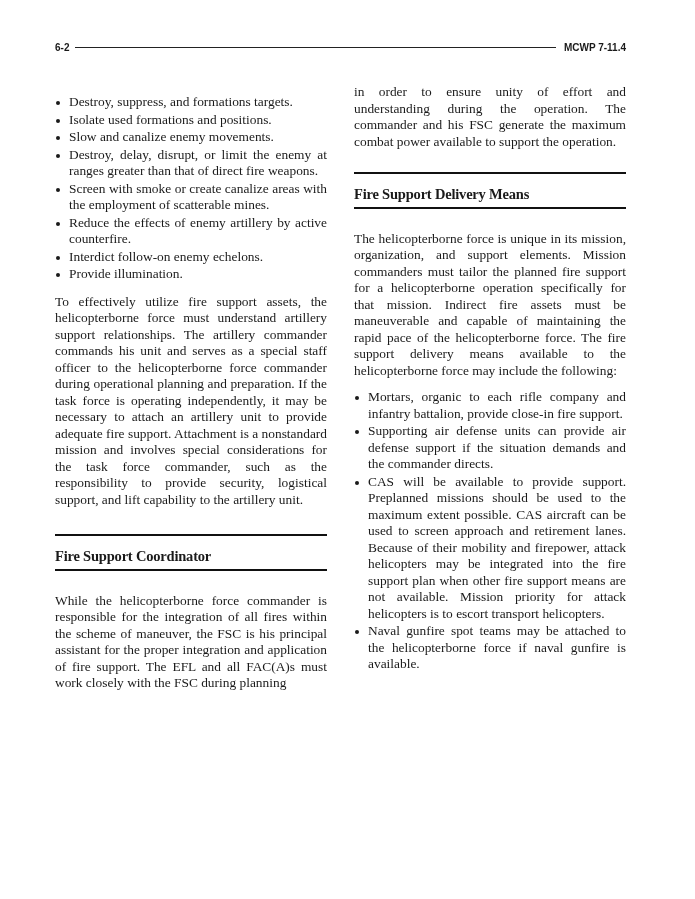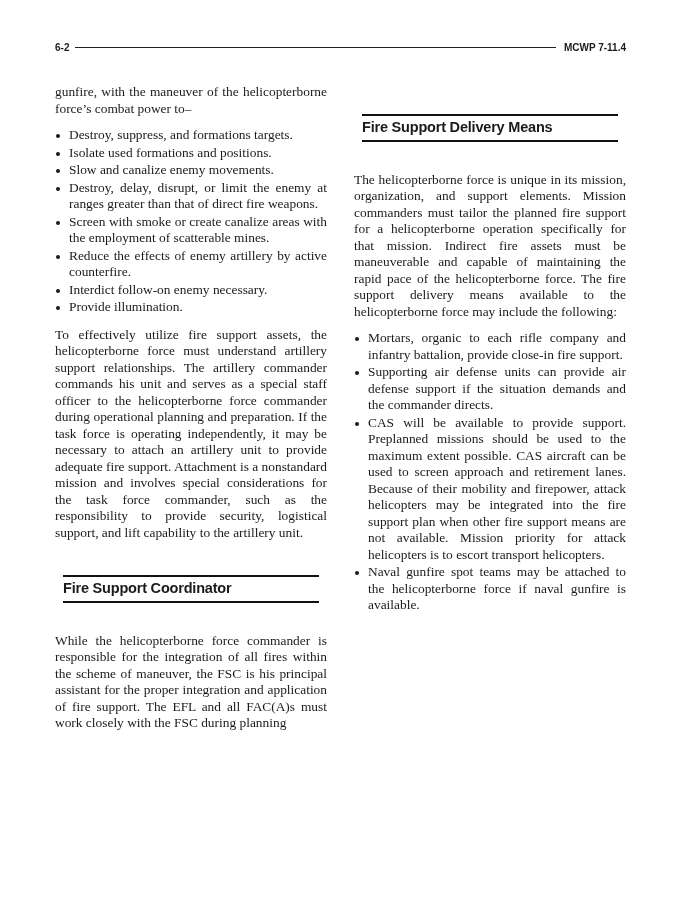--- a/index.html
+++ b/index.html
@@ -7,53 +7,53 @@
   .header { position: absolute; top: 39px; left: 55px; width: 571px; height: 16px; display: flex; align-items: center; font-family: "Liberation Sans", sans-serif; font-weight: bold; font-size: 10px; }
   .header .rule { flex: 1; height: 1px; background: #222; margin: 0 8px 0 6px; }
   .col { position: absolute; top: 84px; width: 272px; font-family: "Liberation Serif", serif; font-size: 13.4px; line-height: 16.5px; text-align: justify; }
   .col.left { left: 55px; }
   .col.right { left: 354px; }
   p { margin: 0; }
   .gap { height: 14px; }
   ul { list-style: none; margin: 0; padding: 0; }
   li { position: relative; padding-left: 14px; margin: 0 0 1px 0; }
   li::before { content: ""; position: absolute; left: 1px; top: 7px; width: 4px; height: 4px; border-radius: 50%; background: #1a1a1a; }
-  .section-head { border-top: 2px solid #111; border-bottom: 2px solid #111; font-family: Liberation Sans, sans-serif; font-size: 14.5px; padding: 3px 0 4px 0; margin: 8px; text-align: left; letter-spacing: -0.2px; }
+  .section-head { border-top: 2px solid #111; border-bottom: 2px solid #111; font-family: Liberation Serif, serif; font-size: 14.5px; padding: 12px 0 4px 0; margin: 0; text-align: left; letter-spacing: -0.2px; }
 </style>
 </head>
 <body>
 
 <div class="header">
   <span>6-2</span>
   <span class="rule"></span>
   <span>MCWP 7-11.4</span>
 </div>
 
 <div class="col left">
-  <p>gunfire, with the maneuver of the helicopterborne force’s combat power to–</p>
   <div class="gap" style="height:10px"></div>
   <ul>
     <li>Destroy, suppress, and formations targets.</li>
     <li>Isolate used formations and positions.</li>
     <li>Slow and canalize enemy movements.</li>
     <li>Destroy, delay, disrupt, or limit the enemy at ranges greater than that of direct fire weapons.</li>
     <li>Screen with smoke or create canalize areas with the employment of scatterable mines.</li>
     <li>Reduce the effects of enemy artillery by active counterfire.</li>
-    <li>Interdict follow-on enemy necessary.</li>
+    <li>Interdict follow-on enemy echelons.</li>
     <li>Provide illumination.</li>
   </ul>
   <div class="gap" style="height:10px"></div>
   <p>To effectively utilize fire support assets, the helicopterborne force must understand artillery support relationships. The artillery commander commands his unit and serves as a special staff officer to the helicopterborne force commander during operational planning and preparation. If the task force is operating independently, it may be necessary to attach an artillery unit to provide adequate fire support. Attachment is a nonstandard mission and involves special considerations for the task force commander, such as the responsibility to provide security, logistical support, and lift capability to the artillery unit.</p>
   <div class="gap" style="height:26px"></div>
   <h2 class="section-head">Fire Support Coordinator</h2>
   <div class="gap" style="height:22px"></div>
   <p>While the helicopterborne force commander is responsible for the integration of all fires within the scheme of maneuver, the FSC is his principal assistant for the proper integration and application of fire support. The EFL and all FAC(A)s must work closely with the FSC during planning</p>
 </div>
 
 <div class="col right">
+  <p>in order to ensure unity of effort and understanding during the operation. The commander and his FSC generate the maximum combat power available to support the operation.</p>
   <div class="gap" style="height:22px"></div>
   <h2 class="section-head">Fire Support Delivery Means</h2>
   <div class="gap" style="height:22px"></div>
   <p>The helicopterborne force is unique in its mission, organization, and support elements. Mission commanders must tailor the planned fire support for a helicopterborne operation specifically for that mission. Indirect fire assets must be maneuverable and capable of maintaining the rapid pace of the helicopterborne force. The fire support delivery means available to the helicopterborne force may include the following:</p>
   <div class="gap" style="height:10px"></div>
   <ul>
     <li>Mortars, organic to each rifle company and infantry battalion, provide close-in fire support.</li>
     <li>Supporting air defense units can provide air defense support if the situation demands and the commander directs.</li>
     <li>CAS will be available to provide support. Preplanned missions should be used to the maximum extent possible. CAS aircraft can be used to screen approach and retirement lanes. Because of their mobility and firepower, attack helicopters may be integrated into the fire support plan when other fire support means are not available. Mission priority for attack helicopters is to escort transport helicopters.</li>
     <li>Naval gunfire spot teams may be attached to the helicopterborne force if naval gunfire is available.</li>

